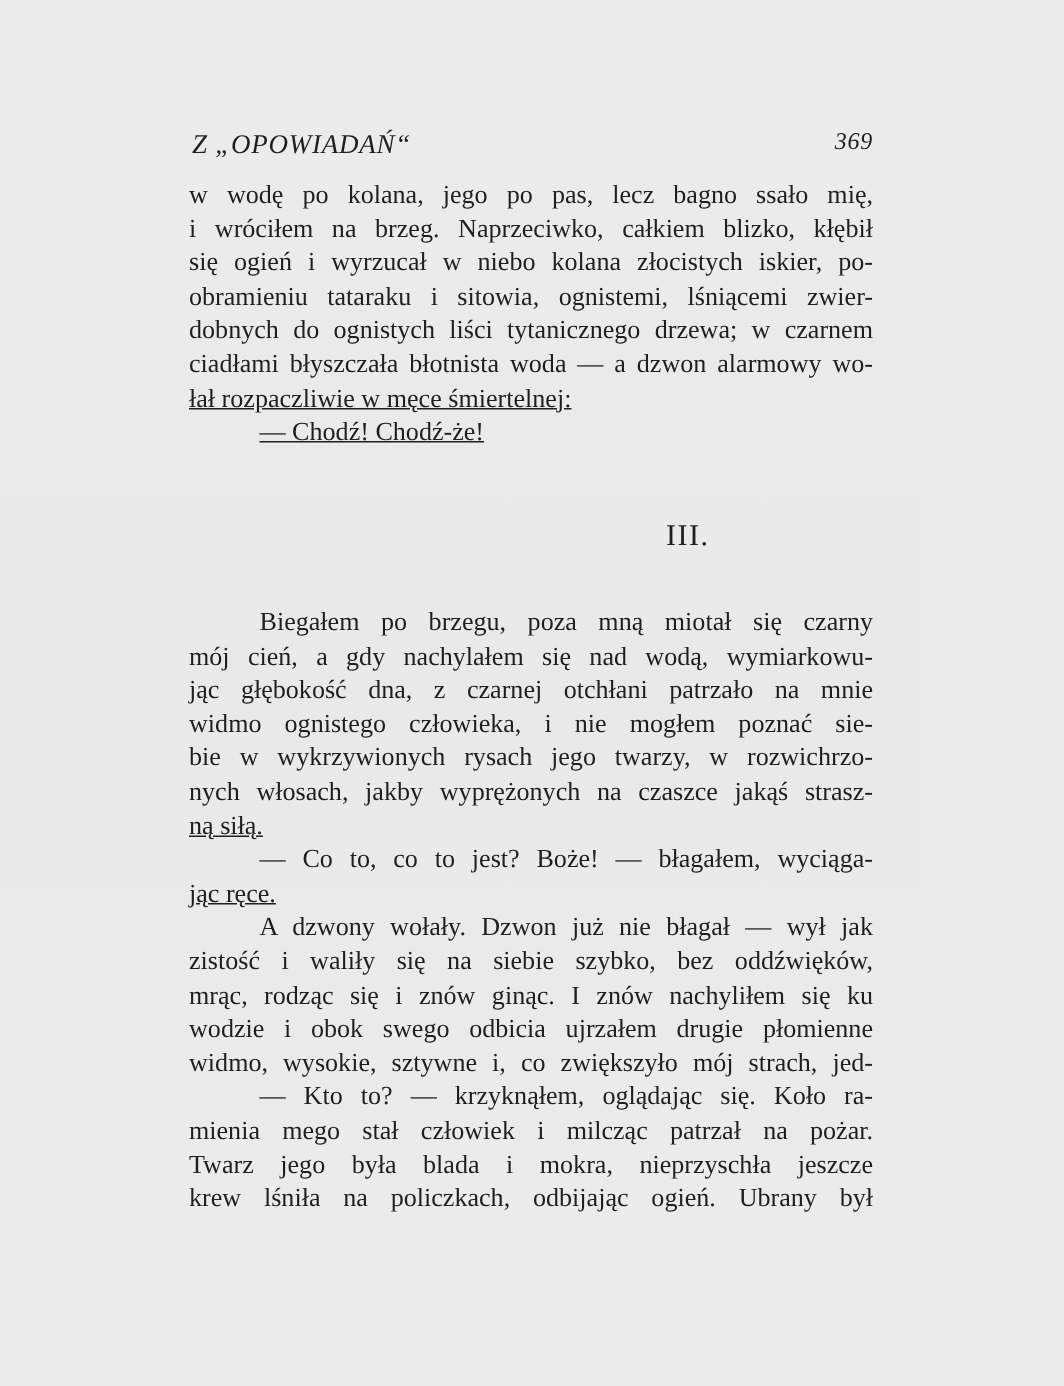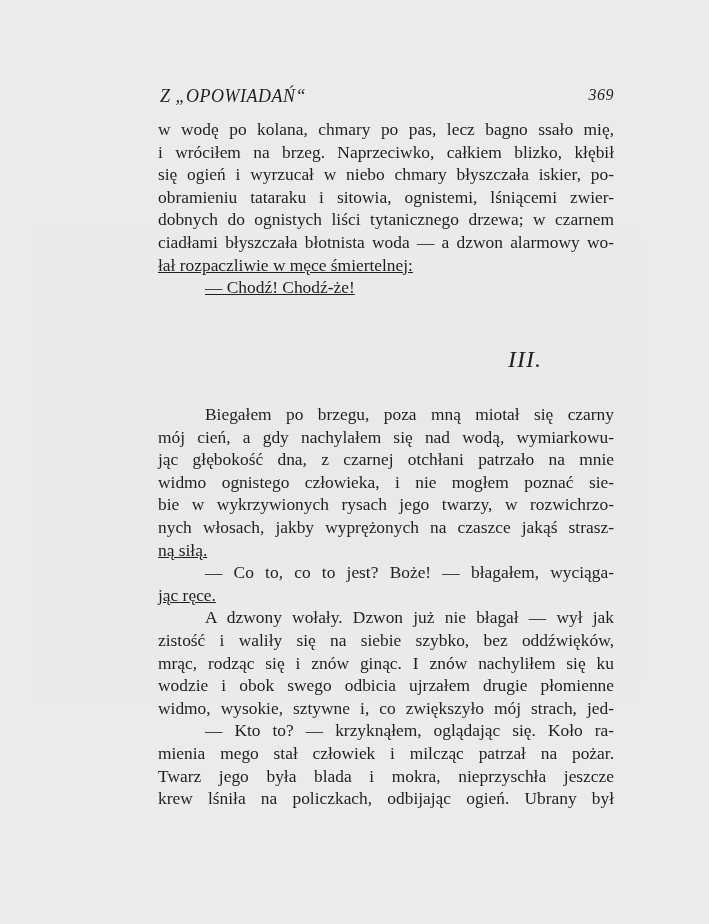--- a/index.html
+++ b/index.html
@@ -13,21 +13,20 @@
       overflow: hidden;
       position: relative;
       font-family: "Liberation Serif", "DejaVu Serif", serif;
       color: #1f1f1f;
     }
     .page {
       position: absolute;
       left: 0; top: 0;
       width: 614px; height: 924px;
       background: linear-gradient(180deg, #ececec 0%, #e9e9e9 50%, #ececec 100%);
-      margin-left: 32px;
     }
     .running-head {
       position: absolute;
       left: 128px;
       top: 86px;
       width: 454px;
       height: 26px;
       font-style: italic;
       font-size: 18px;
       letter-spacing: 0.5px;
@@ -61,41 +60,40 @@
       text-align-last: left;
       text-decoration: underline;
     }
     .line.indent {
       padding-left: 47px;
     }
     #block-1 { top: 118px; }
     #block-2 { top: 403px; }
     .section-number {
       position: absolute;
-      left: 476px;
+      left: 444px;
       top: 346px;
-      font-style: italic;
-      font-size: 24px;
+      font-size: 20px;
       letter-spacing: 1px;
     }
   </style>
 </head>
 <body>
 
 <div class="page">
 
   <div class="running-head">
     <span class="title">Z „OPOWIADAŃ“</span>
     <span class="folio">369</span>
   </div>
 
   <div class="block" id="block-1">
-    <span class="line">w wodę po kolana, chmary po pas,  lecz bagno ssało mię,</span>
+    <span class="line">w wodę po kolana, jego po pas,  lecz bagno ssało mię,</span>
     <span class="line">i wróciłem na brzeg.  Naprzeciwko, całkiem blizko, kłębił</span>
-    <span class="line">się ogień i wyrzucał w niebo chmary błyszczała iskier, po-</span>
+    <span class="line">się ogień i wyrzucał w niebo kolana złocistych iskier, po-</span>
     <span class="line">obramieniu tataraku i sitowia, ognistemi, lśniącemi zwier-</span>
     <span class="line">dobnych do ognistych liści tytanicznego drzewa; w czarnem</span>
     <span class="line">ciadłami błyszczała błotnista woda — a dzwon alarmowy wo-</span>
     <span class="line last">łał rozpaczliwie w męce śmiertelnej:</span>
     <span class="line last indent">— Chodź!  Chodź-że!</span>
   </div>
 
   <div class="section-number">III.</div>
 
   <div class="block" id="block-2">

